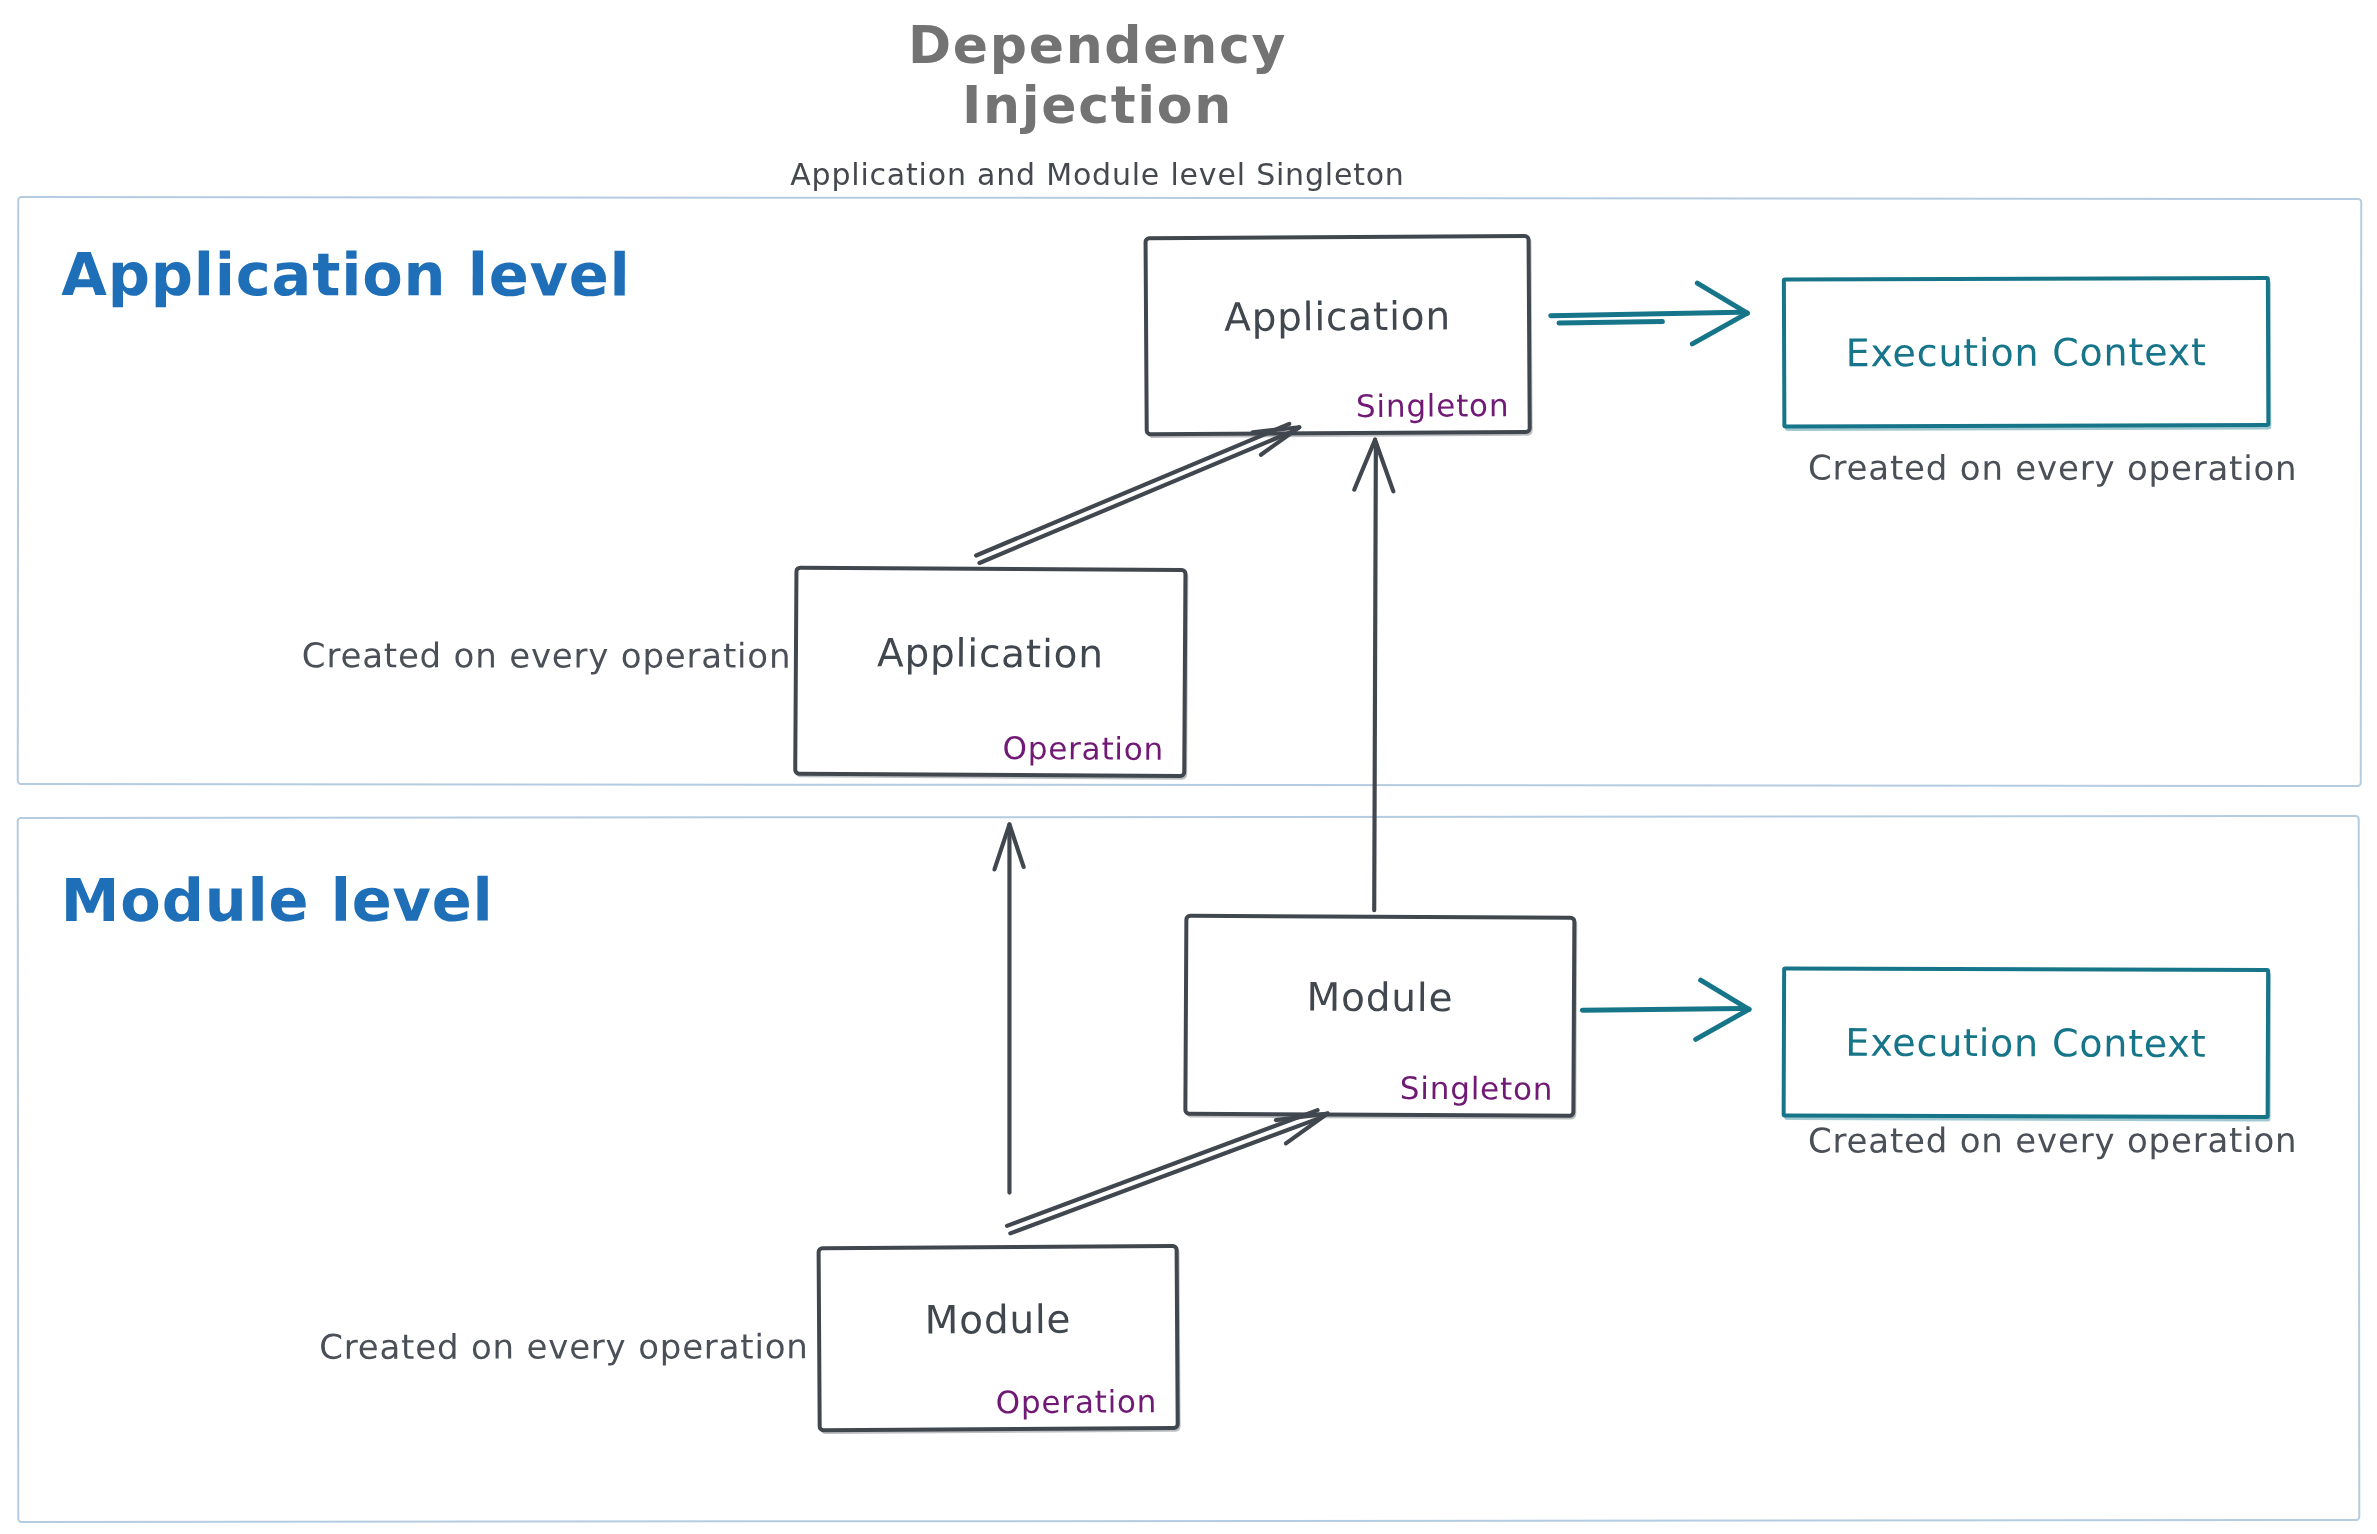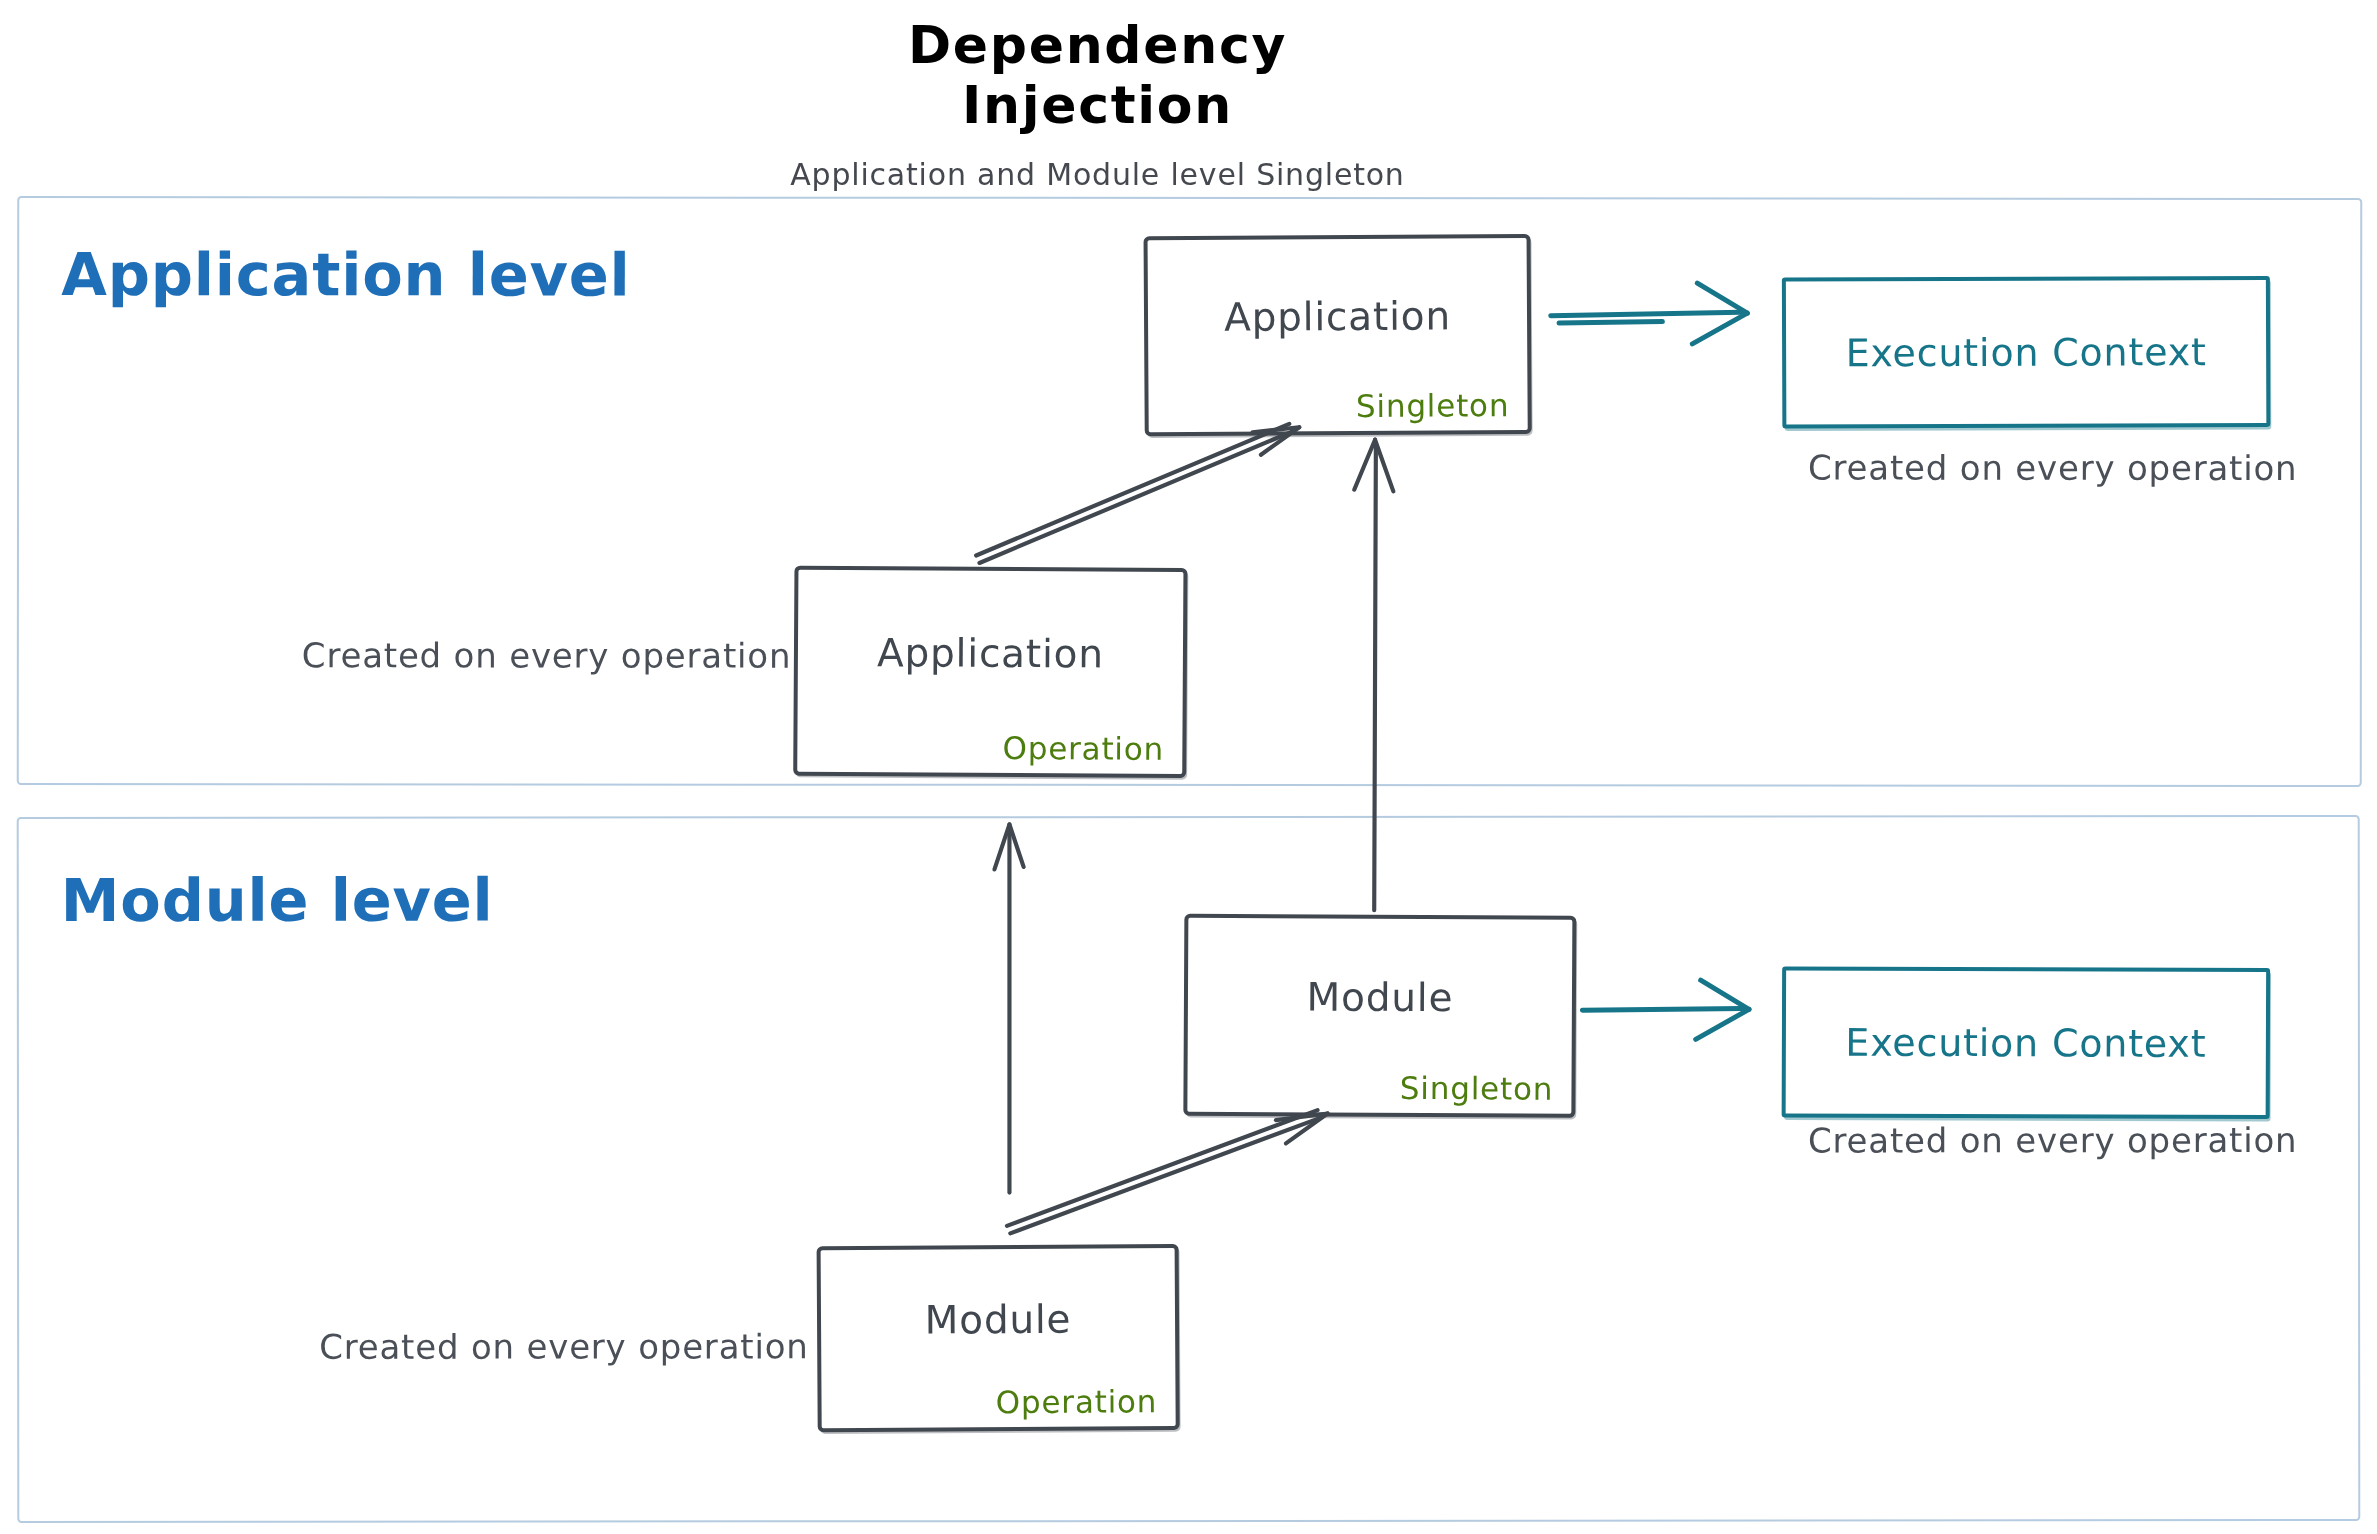--- a/index.html
+++ b/index.html
@@ -1,37 +1,37 @@
 <!DOCTYPE html>
 <html style="font-size:13.3px"><head>
 <meta charset="utf-8">
 <style>
   html,body{margin:0;padding:0;background:#ffffff;}
   body{font-family:"DejaVu Sans", sans-serif;}
   .canvas{position:relative;width:2377px;height:1534px;background:#ffffff;overflow:hidden;}
 
   
   .header{position:absolute;left:781px;top:15px;width:633px;text-align:center;}
-  .title{font-size:52px;font-weight:bold;color:#000000;letter-spacing:1.7px;}
+  .title{font-size:52px;font-weight:bold;color:#737373;letter-spacing:1.7px;}
   .subtitle{margin-top:21.7px;font-size:30px;color:#45494f;letter-spacing:0.8px;}
 
   
   .level-container{position:absolute;border:2.5px solid #b5cbe0;border-radius:4.2px;background:transparent;}
   .level-app{left:16.7px;top:197px;width:2341px;height:585px;transform:rotate(0.05deg);}
   .level-module{left:16.7px;top:816px;width:2339px;height:702px;transform:rotate(-0.05deg);}
   .level-label{position:absolute;font-size:59px;font-weight:bold;color:#1e6fb8;letter-spacing:0.8px;white-space:nowrap;}
   .level-app .level-label{left:42px;top:42px;}
   .level-module .level-label{left:42px;top:47px;}
 
   
   .node{position:absolute;border:4.2px solid #41474f;border-radius:5.8px;background:#ffffff;
         box-shadow:1.7px 2.5px 0 -0.8px rgba(65,71,79,.35);}
   .node .node-title{position:absolute;left:0;right:0;top:0;bottom:37px;display:flex;align-items:center;justify-content:center;
         font-size:39px;color:#41474f;letter-spacing:0.8px;white-space:nowrap;}
-  .node .node-scope{position:absolute;right:18.3px;bottom:6.7px;font-size:31px;color:#4d7c0f;letter-spacing:0.8px;white-space:nowrap;}
+  .node .node-scope{position:absolute;right:18.3px;bottom:6.7px;font-size:31px;color:#701a75;letter-spacing:0.8px;white-space:nowrap;}
 
   .node-app-singleton{left:1125px;top:36px;width:379px;height:192px;transform:rotate(-0.4deg);}
   .node-app-operation{left:775px;top:368px;width:385px;height:202px;transform:rotate(0.3deg);}
   .node-module-singleton{left:1165px;top:97px;width:384px;height:194px;transform:rotate(0.35deg);}
   .node-module-operation{left:798px;top:427px;width:354px;height:178px;transform:rotate(-0.3deg);}
 
   
   .exec-box{position:absolute;border:4.2px solid #17758a;border-radius:3.3px;background:#ffffff;
         display:flex;align-items:center;justify-content:center;
         box-shadow:1.7px 3.3px 0 -0.8px rgba(23,117,138,.4);}

